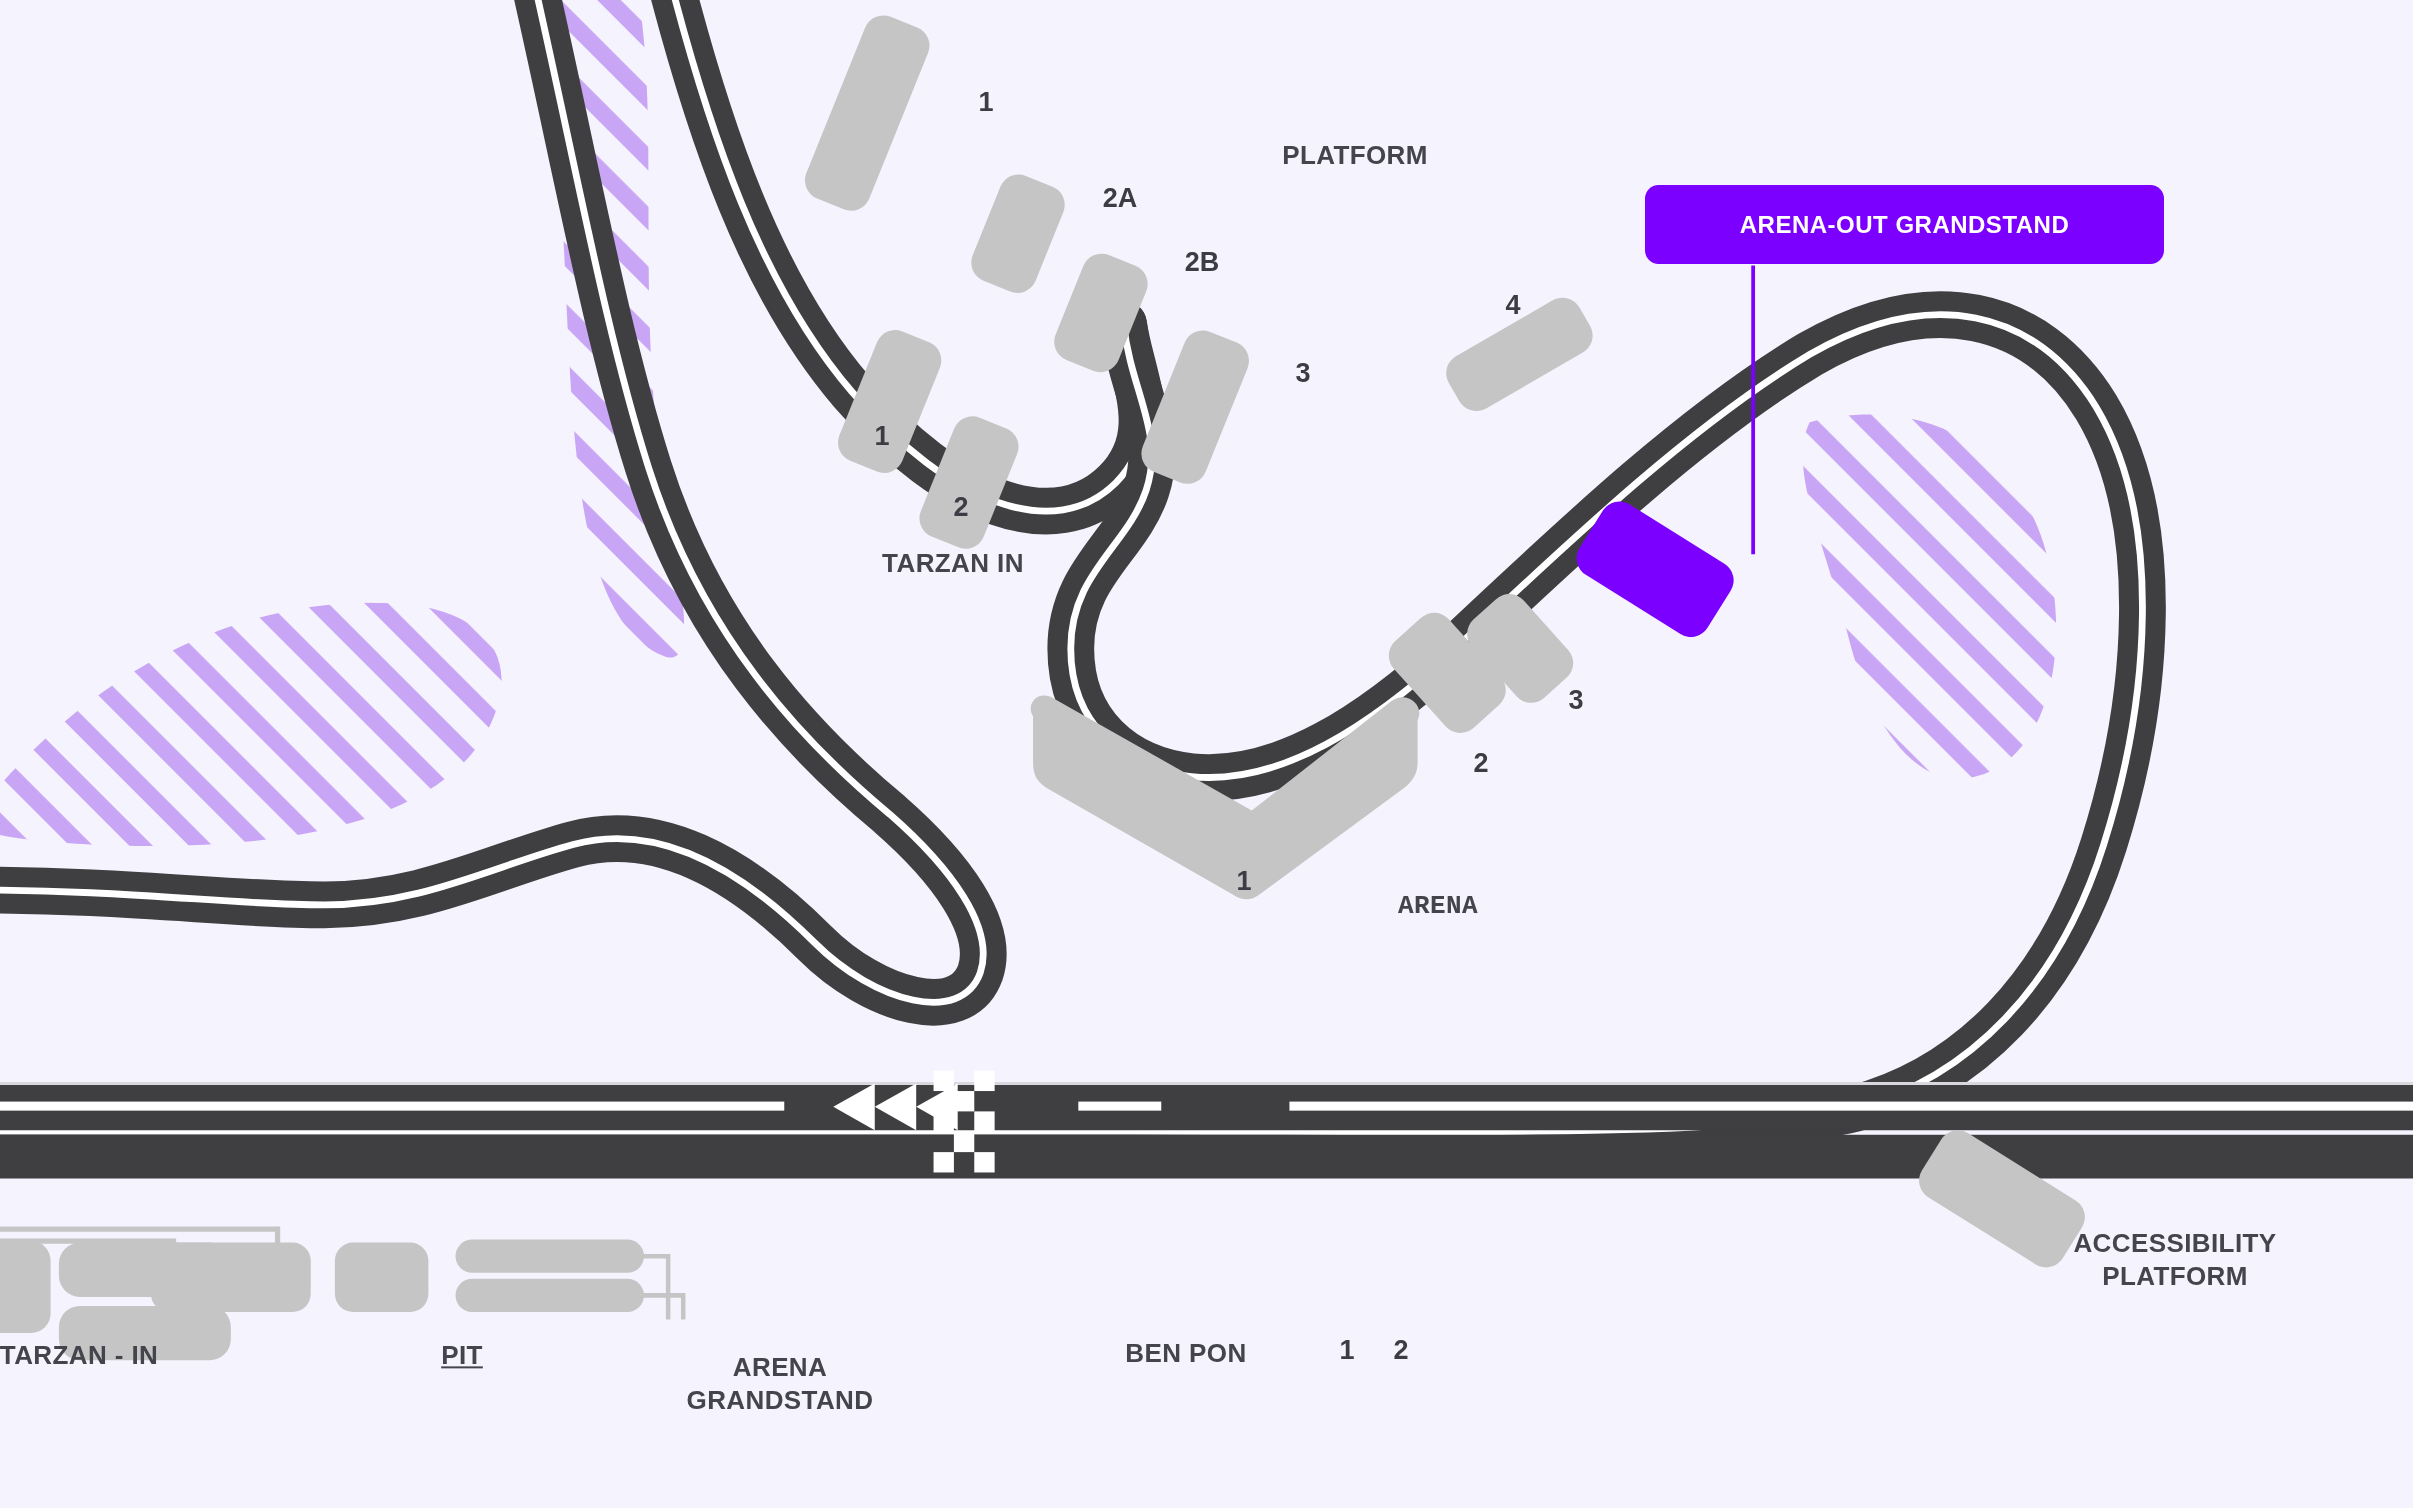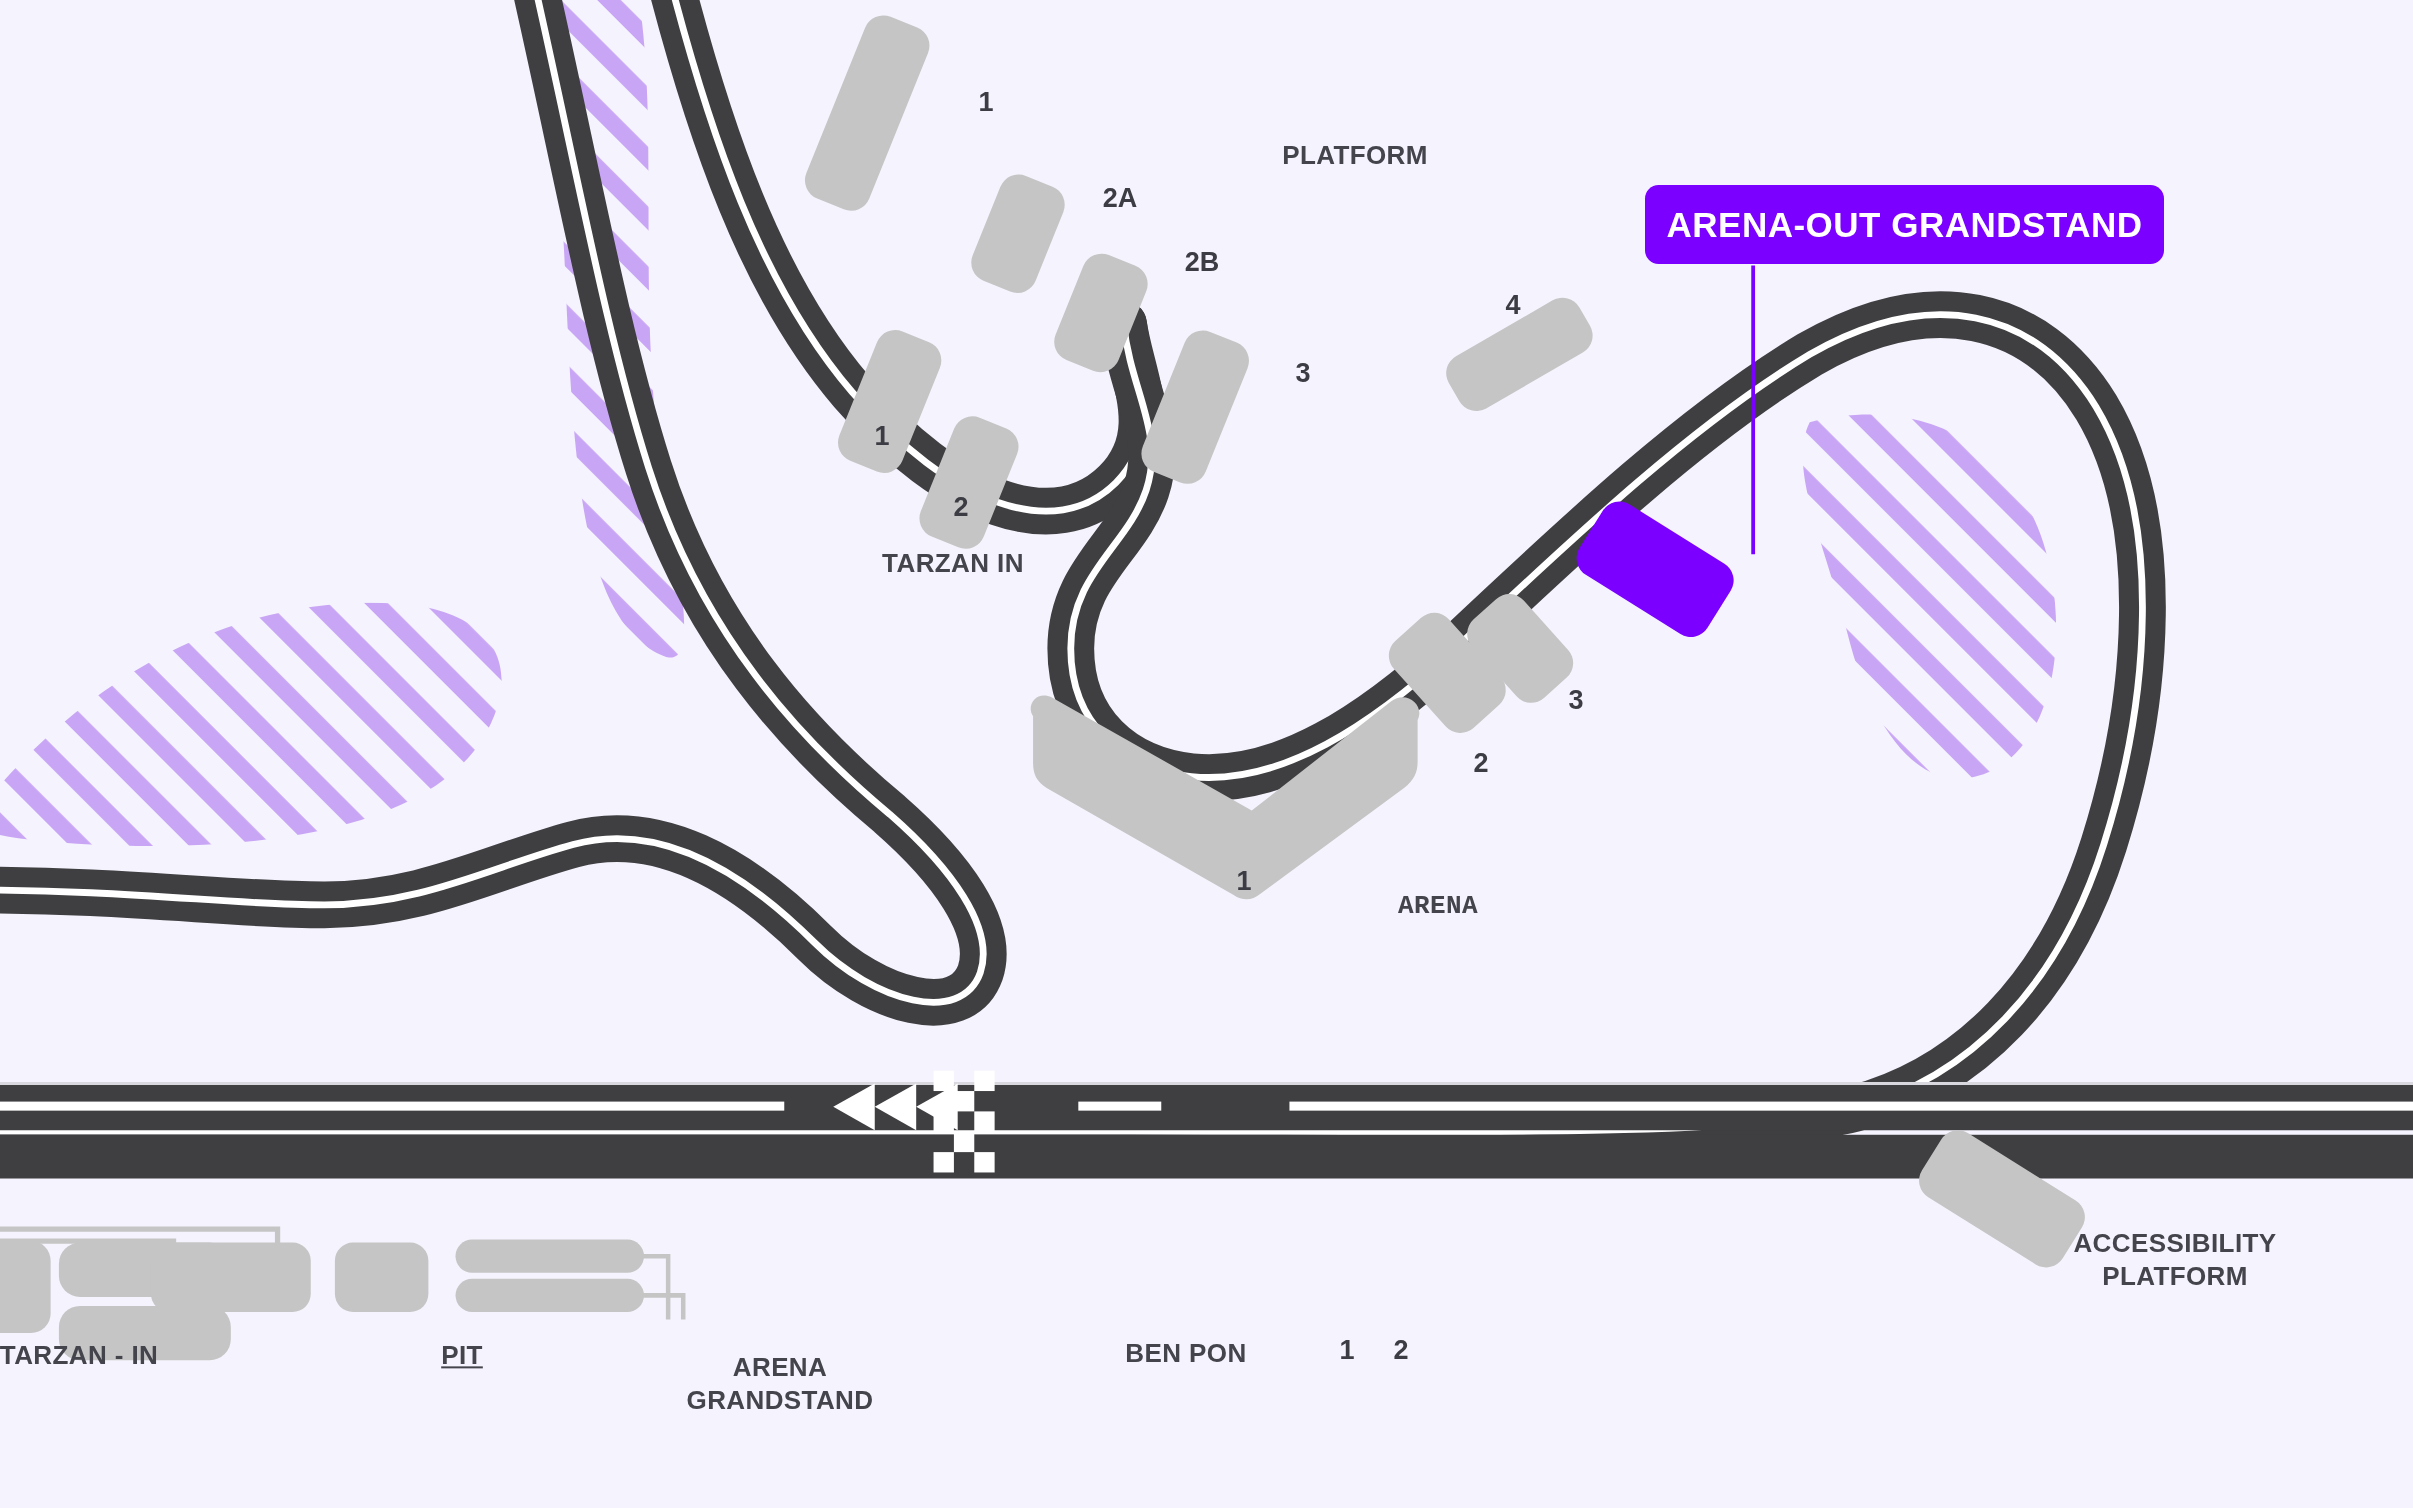--- a/index.html
+++ b/index.html
@@ -45,21 +45,21 @@
     transform: translate(-50%, -50%);
     pointer-events: none;
   }
   .tooltip {
     position: absolute;
     background: #7B00FF;
     color: #FFFFFF;
     border-radius: 13.6px;
     font-family: "Liberation Sans", sans-serif;
     font-weight: bold;
-    font-size: 35px;
+    font-size: 24px;
     letter-spacing: 0.5px;
     display: flex;
     align-items: center;
     justify-content: center;
     box-sizing: border-box;
     padding: 0 21px;
     white-space: nowrap;
   }
 </style>
 </head>

